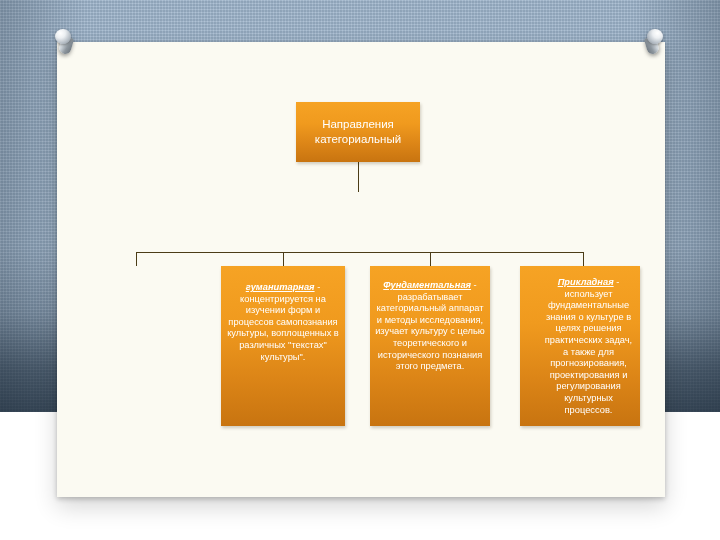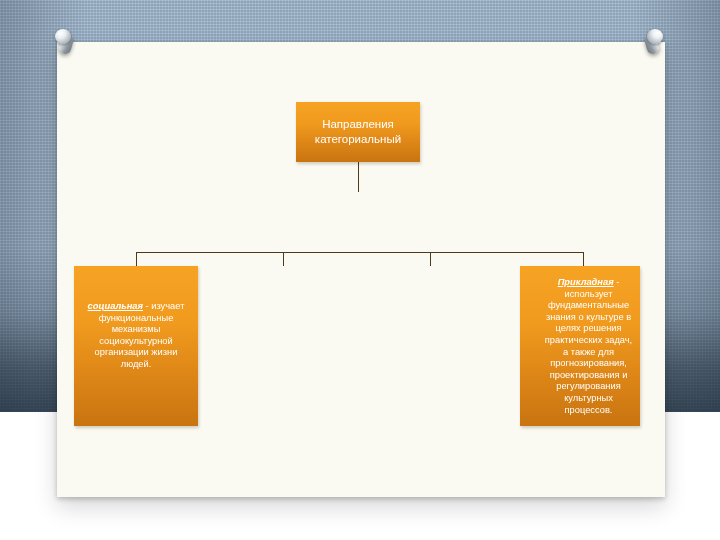--- a/index.html
+++ b/index.html
@@ -168,27 +168,32 @@
     <div class="conn v" id="conn-d2" style="left:373px;top:210px;height:14px;"></div>
     <div class="conn v" id="conn-d3" style="left:526px;top:210px;height:14px;"></div>
 
     <div class="node" id="title-node" style="left:239px;top:60px;">
       <div>
         <div>Направления</div>
         <div>категориальный</div>
       </div>
     </div>
 
-    <div class="node leaf" id="leaf-0" style="left:17px;top:224px;">
+
+    <div class="node leaf" id="leaf-1" style="left:164px;top:224px;">
       <div class="body">
-        <span class="kw">социальная</span><span> - </span><span>изучает функциональные механизмы социокультурной организации жизни людей.</span>
-      </div>
-    </div>
-
-
+        <span class="kw">гуманитарная</span><span> - </span><span>концентрируется на изучении форм и процессов самопознания культуры, воплощенных в различных "текстах" культуры".</span>
+      </div>
+    </div>
+
+    <div class="node leaf" id="leaf-2" style="left:313px;top:224px;">
+      <div class="body">
+        <span class="kw">Фундаментальная</span><span> - </span><span>разрабатывает категориальный аппарат и методы исследования, изучает культуру с целью теоретического и исторического познания этого предмета.</span>
+      </div>
+    </div>
 
     <div class="node leaf" id="leaf-3" style="left:463px;top:224px;padding-left:22px;">
       <div class="body">
         <span class="kw">Прикладная</span><span> - </span><span>использует фундаментальные знания о культуре в целях решения практических задач, а также для прогнозирования, проектирования и регулирования культурных процессов.</span>
       </div>
     </div>
 
   </div>
 
   <div class="pin left">

